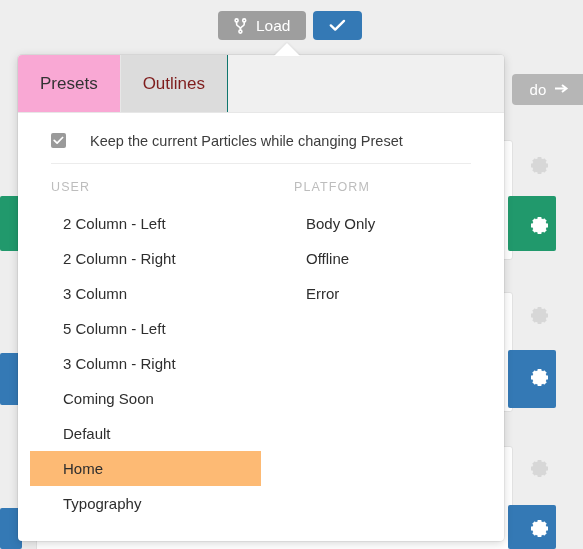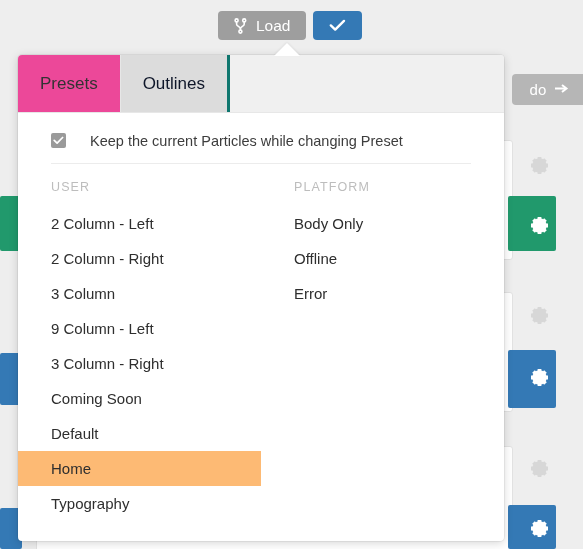--- a/index.html
+++ b/index.html
@@ -94,28 +94,28 @@
   #tabs{
     display:flex;
     height:57px;
     background:#f0f0f0;
     border-bottom:1px solid #e7e7e7;
   }
   .tab{
     display:flex;align-items:center;justify-content:center;
     padding:0 22px;
     font-size:17px;
-    color:#0f172a;
+    color:#7f1d1d;
     cursor:pointer;
     background:#dcdcdc;
-    border-right:3px solid #0f766e;
+    border-right:1px solid #0f766e;
     white-space:nowrap;
   }
   .tab.active{
-    background:#ec4899;
+    background:#f9a8d4;
     color:#333333;
     border-right:1px solid #e7e7e7;
   }
   #tabs .spacer{flex:1;background:#f0f0f0;}
 
   
   #keep-row{
     display:flex;align-items:center;gap:24px;
     padding:19px 0 0 33px;
     height:36px;
@@ -151,20 +151,21 @@
     color:#bdbdbd;
     padding-left:33px;
     margin-bottom:12px;
   }
   .preset-item{
     font-size:15px;
     color:#2e2e2e;
     padding:9px 12px 9px 33px;
     cursor:pointer;
     white-space:nowrap;
+    margin-left:12px;
   }
   .preset-item.hl{background:#fdba74;}
 </style>
 </head>
 <body>
 
 <div id="backdrop">
 
   <div class="bg-panel" style="left:36px;top:140px;width:475px;height:118px;"></div>
   <div class="bg-panel" style="left:36px;top:292px;width:475px;height:118px;"></div>
@@ -286,21 +287,21 @@
 
   <hr class="sep">
 
   <div id="cols">
 
     <div class="col">
       <div class="col-head">USER</div>
       <div class="preset-item">2 Column - Left</div>
       <div class="preset-item">2 Column - Right</div>
       <div class="preset-item">3 Column</div>
-      <div class="preset-item">9 Column - Left</div>
+      <div class="preset-item">5 Column - Left</div>
       <div class="preset-item">3 Column - Right</div>
       <div class="preset-item">Coming Soon</div>
       <div class="preset-item">Default</div>
       <div class="preset-item hl">Home</div>
       <div class="preset-item">Typography</div>
     </div>
 
     <div class="col">
       <div class="col-head">PLATFORM</div>
       <div class="preset-item">Body Only</div>

